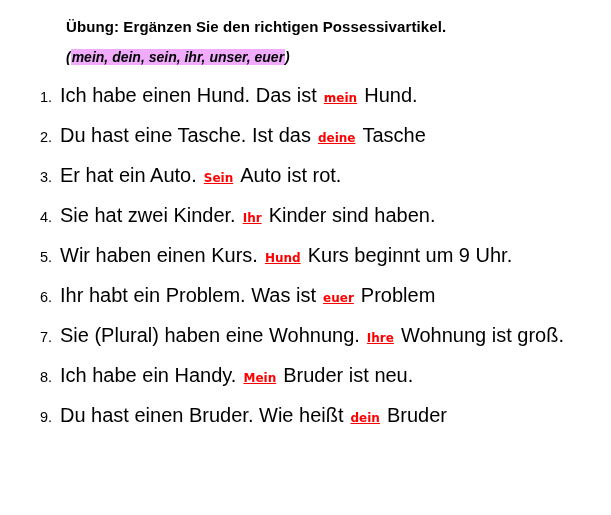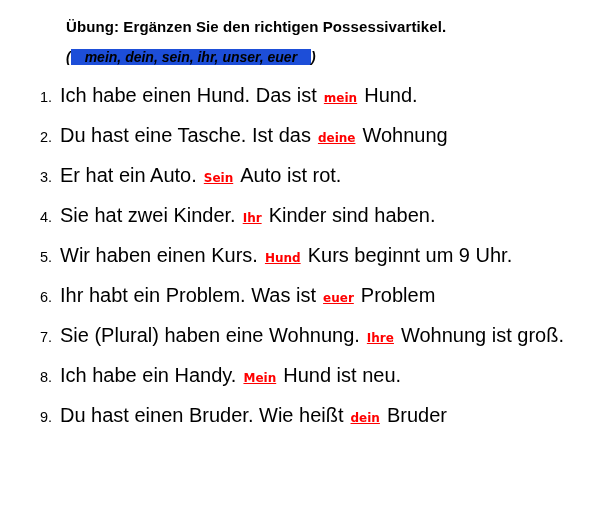--- a/index.html
+++ b/index.html
@@ -27,23 +27,23 @@
     margin: 8px 0 0 52px;
     letter-spacing: 0.1px;
   }
   .hint-line {
     margin: 14px 0 0 52px;
     font-size: 14px;
     font-style: italic;
     font-weight: bold;
   }
   .hint-high {
-    background: #1d4ed8;
+    background: #f0abfc;
     color: #000000;
-    padding: 0 14px;
+    padding: 0 1px;
   }
   .items {
     margin: 16px 0 0 0;
     padding: 0;
     list-style: none;
   }
   .item {
     display: flex;
     align-items: baseline;
     font-size: 14.5px;
@@ -93,21 +93,21 @@
         <span class="ans">mein</span>
         <span class="post">Hund.</span>
       </span>
     </li>
 
     <li class="item">
       <span class="num">2.</span>
       <span class="sent">
         <span class="pre">Du hast eine Tasche. Ist das</span>
         <span class="ans">deine</span>
-        <span class="post">Wohnung</span>
+        <span class="post">Tasche</span>
       </span>
     </li>
 
     <li class="item">
       <span class="num">3.</span>
       <span class="sent">
         <span class="pre">Er hat ein Auto.</span>
         <span class="ans">Sein</span>
         <span class="post">Auto ist rot.</span>
       </span>
@@ -147,21 +147,21 @@
         <span class="ans">Ihre</span>
         <span class="post">Wohnung ist groß.</span>
       </span>
     </li>
 
     <li class="item">
       <span class="num">8.</span>
       <span class="sent">
         <span class="pre">Ich habe ein Handy.</span>
         <span class="ans">Mein</span>
-        <span class="post">Hund ist neu.</span>
+        <span class="post">Bruder ist neu.</span>
       </span>
     </li>
 
     <li class="item">
       <span class="num">9.</span>
       <span class="sent">
         <span class="pre">Du hast einen Bruder. Wie heißt</span>
         <span class="ans">dein</span>
         <span class="post">Bruder</span>
       </span>

